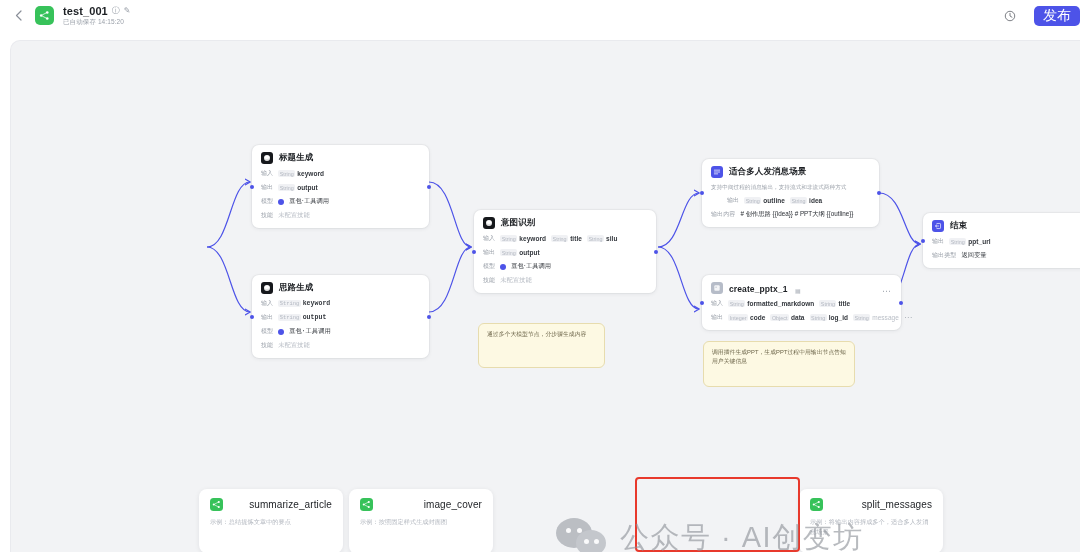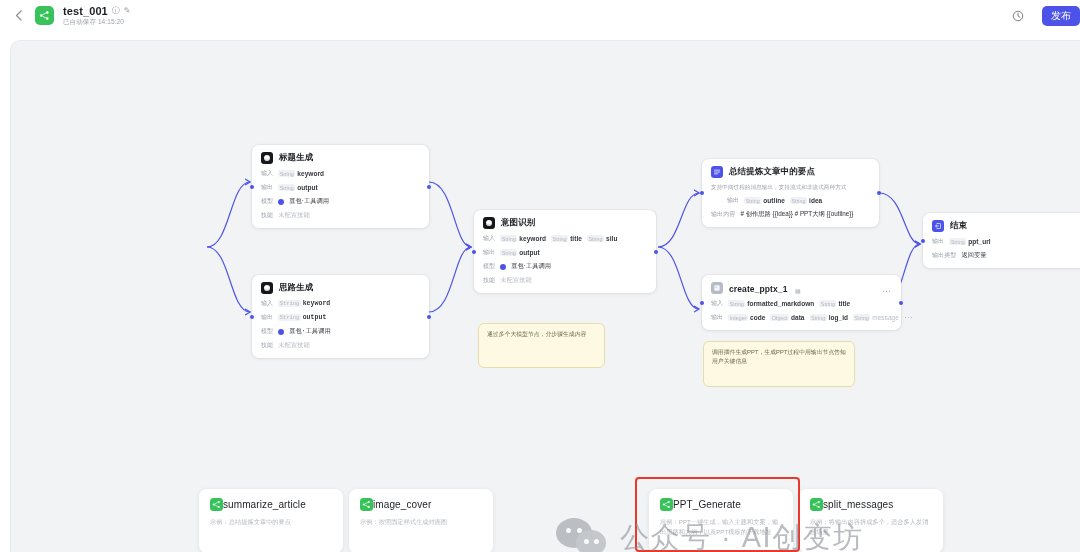--- a/index.html
+++ b/index.html
@@ -27,21 +27,21 @@
     margin-left:9px; flex:0 0 auto;
   }
   .title-wrap { margin-left:9px; display:flex; flex-direction:column; justify-content:center; }
   .title-row { display:flex; align-items:center; gap:4px; }
   .app-title { font-size:11px; font-weight:bold; color:#1c1f23; letter-spacing:0.1px; }
   .title-ico { font-size:8px; color:#9aa0a9; line-height:1; }
   .save-line { font-size:6.5px; color:#9aa0a9; margin-top:1px; letter-spacing:0.1px; }
   .header-right { margin-left:auto; display:flex; align-items:center; gap:9px; }
   .hdr-icon { width:14px; height:14px; color:#61656c; display:flex; align-items:center; justify-content:center; cursor:pointer; }
   .publish-btn {
-    height:20px; background:#4d53e8; color:#fff; font-size:10px;
+    height:20px; background:#4d53e8; color:#fff; font-size:14px;
     border-radius:5px; padding:0 9px; display:flex; align-items:center;
     cursor:pointer; position:relative; right:-8px;
   }
 
   
   .canvas {
     position:absolute; left:10px; top:40px; width:1070px; height:512px;
     background:#f2f3f5; border-radius:10px 0 0 0;
     border-top:1px solid #e9eaee; border-left:1px solid #e9eaee;
     overflow:hidden;
@@ -91,21 +91,21 @@
     border-radius:6px; padding:6px 8px;
     font-size:5.8px; color:#6a6347; line-height:1.6; letter-spacing:0.05px;
   }
 
   
   .tpl-card {
     position:absolute; background:#ffffff; border-radius:8px;
     box-shadow:0 1px 5px rgba(18,22,38,0.08);
     padding:9px 11px;
   }
-  .tpl-head { display:flex; align-items:center; gap:0; }
+  .tpl-head { display:flex; align-items:center; gap:0;justify-content:space-between; }
   .tpl-ico { width:13px; height:13px; border-radius:3.5px; background:#37c25a;
     display:flex; align-items:center; justify-content:center; flex:0 0 auto; }
   .tpl-name { font-size:10px; color:#1c1f23; letter-spacing:0.1px; }
   .tpl-desc { font-size:6.2px; color:#b0b5bd; margin-top:6px; line-height:1.65; letter-spacing:0.05px; }
 
   .highlight-box {
     position:absolute; border:2px solid #e8392c; border-radius:4px;
     pointer-events:none; z-index:25;
   }
 
@@ -293,21 +293,21 @@
       <span class="port r"></span>
     </div>
 
     <div class="node" style="left:691px; top:118px; width:177px;">
       <div class="node-head">
         <span class="node-ico ico-msg">
           <svg width="8" height="8" viewBox="0 0 12 12">
               <path d="M2 3.2h8M2 6h8M2 8.8h5" stroke="#fff" stroke-width="1.1" stroke-linecap="round"></path>
             </svg>
         </span>
-        <span class="node-title">总结提炼文章中的要点</span>
+        <span class="node-title">适合多人发消息场景</span>
       </div>
       <div class="node-desc">支持中间过程的消息输出，支持流式和非流式两种方式</div>
       <div class="row" style="padding-left:16px;">
         <span class="row-label">输出</span>
         <span class="chip">
           <span class="chip-t">String</span>
           <span class="chip-n">outline</span>
         </span>
         <span class="chip">
           <span class="chip-t">String</span>
@@ -423,34 +423,20 @@
               <circle cx="12" cy="12.4" r="1.9" fill="#fff"></circle>
               <path d="M4.6 7.2L10.6 4.2M4.6 8.8L10.6 11.8" stroke="#fff" stroke-width="1.1"></path>
             </svg>
         </span>
         <span class="tpl-name">image_cover</span>
       </div>
       <div class="tpl-desc">示例：按照固定样式生成封面图</div>
     </div>
 
 
-    <div class="tpl-card" style="left:638px; top:448px; width:144px; height:64px;">
-      <div class="tpl-head">
-        <span class="tpl-ico">
-          <svg width="9" height="9" viewBox="0 0 16 16">
-              <circle cx="3.2" cy="8" r="1.9" fill="#fff"></circle>
-              <circle cx="12" cy="3.6" r="1.9" fill="#fff"></circle>
-              <circle cx="12" cy="12.4" r="1.9" fill="#fff"></circle>
-              <path d="M4.6 7.2L10.6 4.2M4.6 8.8L10.6 11.8" stroke="#fff" stroke-width="1.1"></path>
-            </svg>
-        </span>
-        <span class="tpl-name">PPT_Generate</span>
-      </div>
-      <div class="tpl-desc">示例：PPT一键生成，输入主题和文案，输出思路和大纲，以及PPT模板的下载地址</div>
-    </div>
 
     <div class="tpl-card" style="left:788px; top:448px; width:144px; height:64px;">
       <div class="tpl-head">
         <span class="tpl-ico">
           <svg width="9" height="9" viewBox="0 0 16 16">
               <circle cx="3.2" cy="8" r="1.9" fill="#fff"></circle>
               <circle cx="12" cy="3.6" r="1.9" fill="#fff"></circle>
               <circle cx="12" cy="12.4" r="1.9" fill="#fff"></circle>
               <path d="M4.6 7.2L10.6 4.2M4.6 8.8L10.6 11.8" stroke="#fff" stroke-width="1.1"></path>
             </svg>

